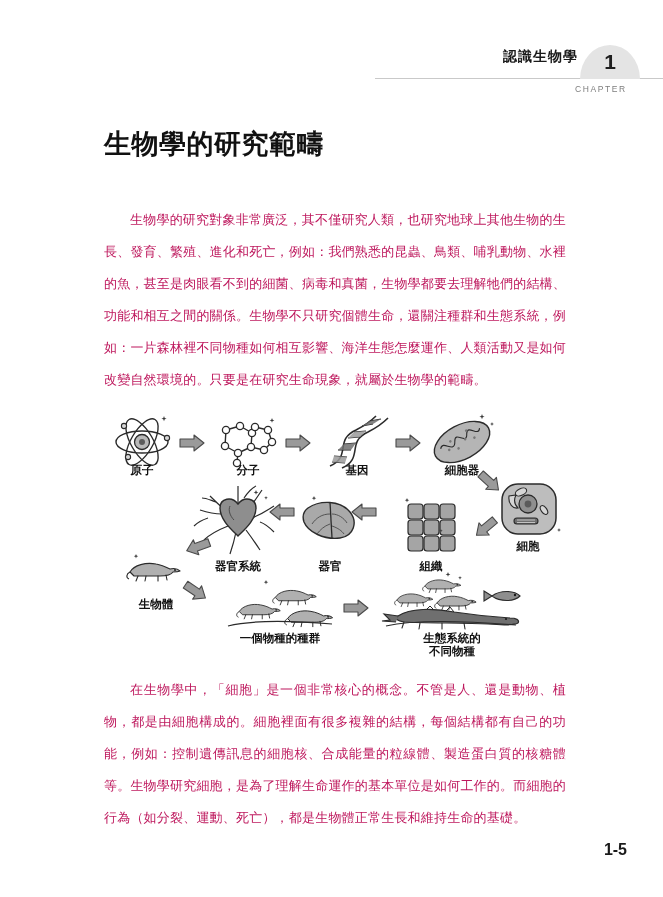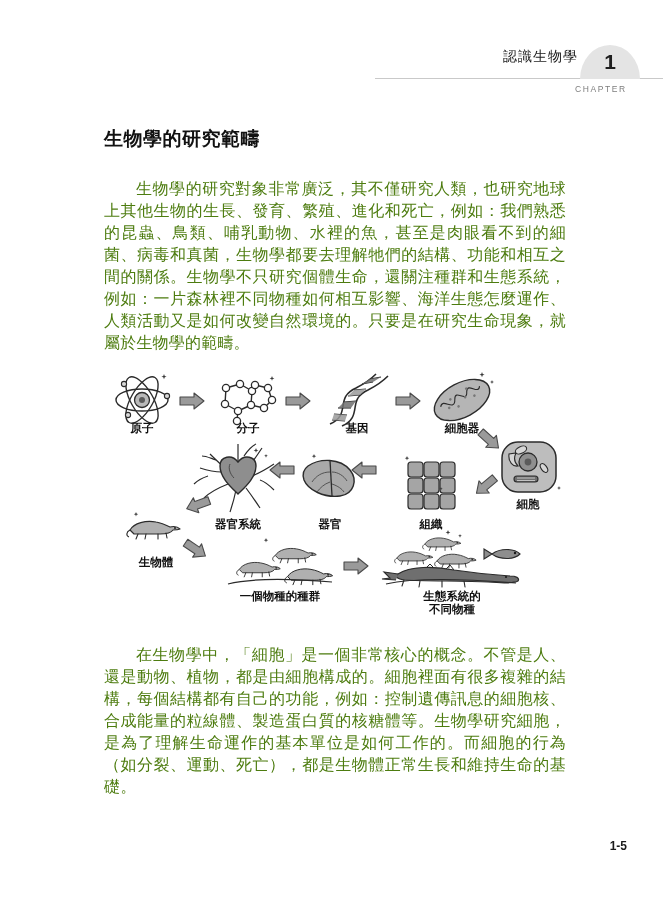--- a/index.html
+++ b/index.html
@@ -30,21 +30,21 @@
     top: 78px;
     width: 288px;
     height: 1px;
     background: #c9c9c9;
   }
   .header-title {
     position: absolute;
     right: 85px;
     top: 48px;
     font-size: 14px;
-    font-weight: normal;
+    font-weight: bold;
     letter-spacing: 1px;
     color: #1a1a1a;
     font-family: "Liberation Serif", "DejaVu Serif", serif;
     text-align: right;
   }
   .chapter-badge {
     position: absolute;
     left: 580px;
     top: 45px;
     width: 60px;
@@ -77,56 +77,56 @@
   }
 
   
   .content {
     position: absolute;
     left: 104px;
     top: 126px;
     width: 462px;
   }
   .section-title {
-    font-size: 19px;
+    font-size: 27px;
     font-weight: bold;
     color: #111111;
     letter-spacing: 0.5px;
-    margin: 0 0 26px 0;
+    margin: 0 0 42px 0;
     font-family: "Liberation Sans", sans-serif;
   }
   .para {
-    font-size: 16px;
-    line-height: 22px;
+    font-size: 13px;
+    line-height: 32px;
     text-align: justify;
     text-justify: inter-character;
     text-indent: 2em;
     margin: 0;
-    color: #4d7c0f;
+    color: #be185d;
     letter-spacing: 0.2px;
   }
   .para-last {
-    margin-top: 28px;
+    margin-top: 16px;
   }
 
   
   .figure {
     position: relative;
     width: 462px;
     height: 248px;
     margin: 14px 0 0 0;
     text-align: right;
   }
   .figure svg { display: block; }
 
   .page-number {
     position: absolute;
     right: 36px;
-    bottom: 44px;
-    font-size: 12px;
+    bottom: 38px;
+    font-size: 16px;
     font-weight: bold;
     color: #1a1a1a;
     font-family: "Liberation Sans", sans-serif;
   }
 
   .fig-label {
     font-family: "Liberation Sans", sans-serif;
     font-size: 11.5px;
     font-weight: bold;
     fill: #111111;

